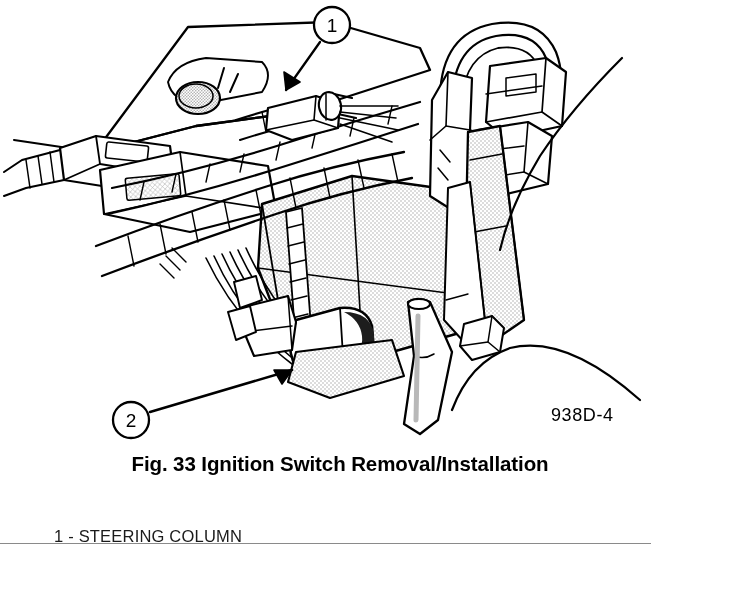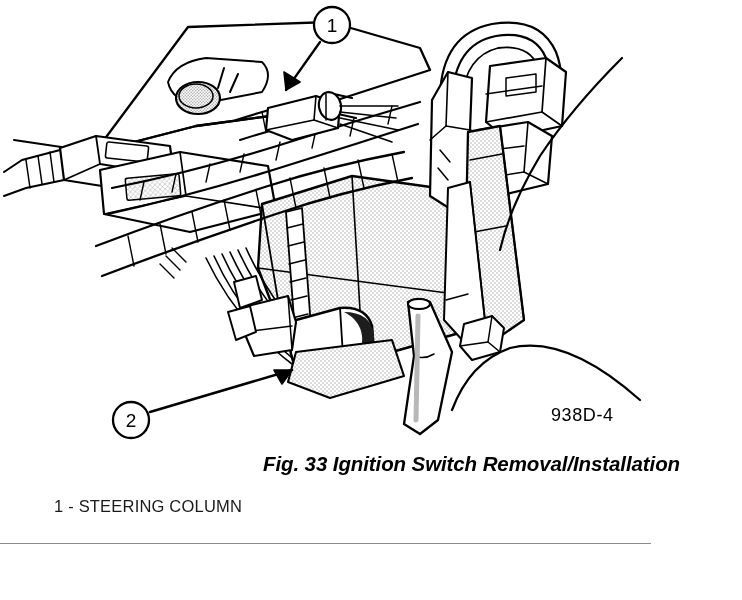--- a/index.html
+++ b/index.html
@@ -24,32 +24,31 @@
     left: 0;
     top: 0;
     width: 742px;
     height: 455px;
   }
   #figure-caption {
     position: absolute;
     left: 0;
     top: 452px;
     width: 680px;
-    text-align: right;
+    text-align: center;
     font-size: 20.5px;
     font-weight: bold;
-    font-style: italic;
     color: #000000;
     letter-spacing: -0.1px;
     white-space: nowrap;
   }
   #legend {
     position: absolute;
     left: 54px;
-    top: 494px;
+    top: 524px;
     width: 500px;
   }
   .legend-item {
     font-size: 16.5px;
     color: #1a1a1a;
     line-height: 24px;
     letter-spacing: 0.2px;
     white-space: nowrap;
   }
   #bottom-rule {

